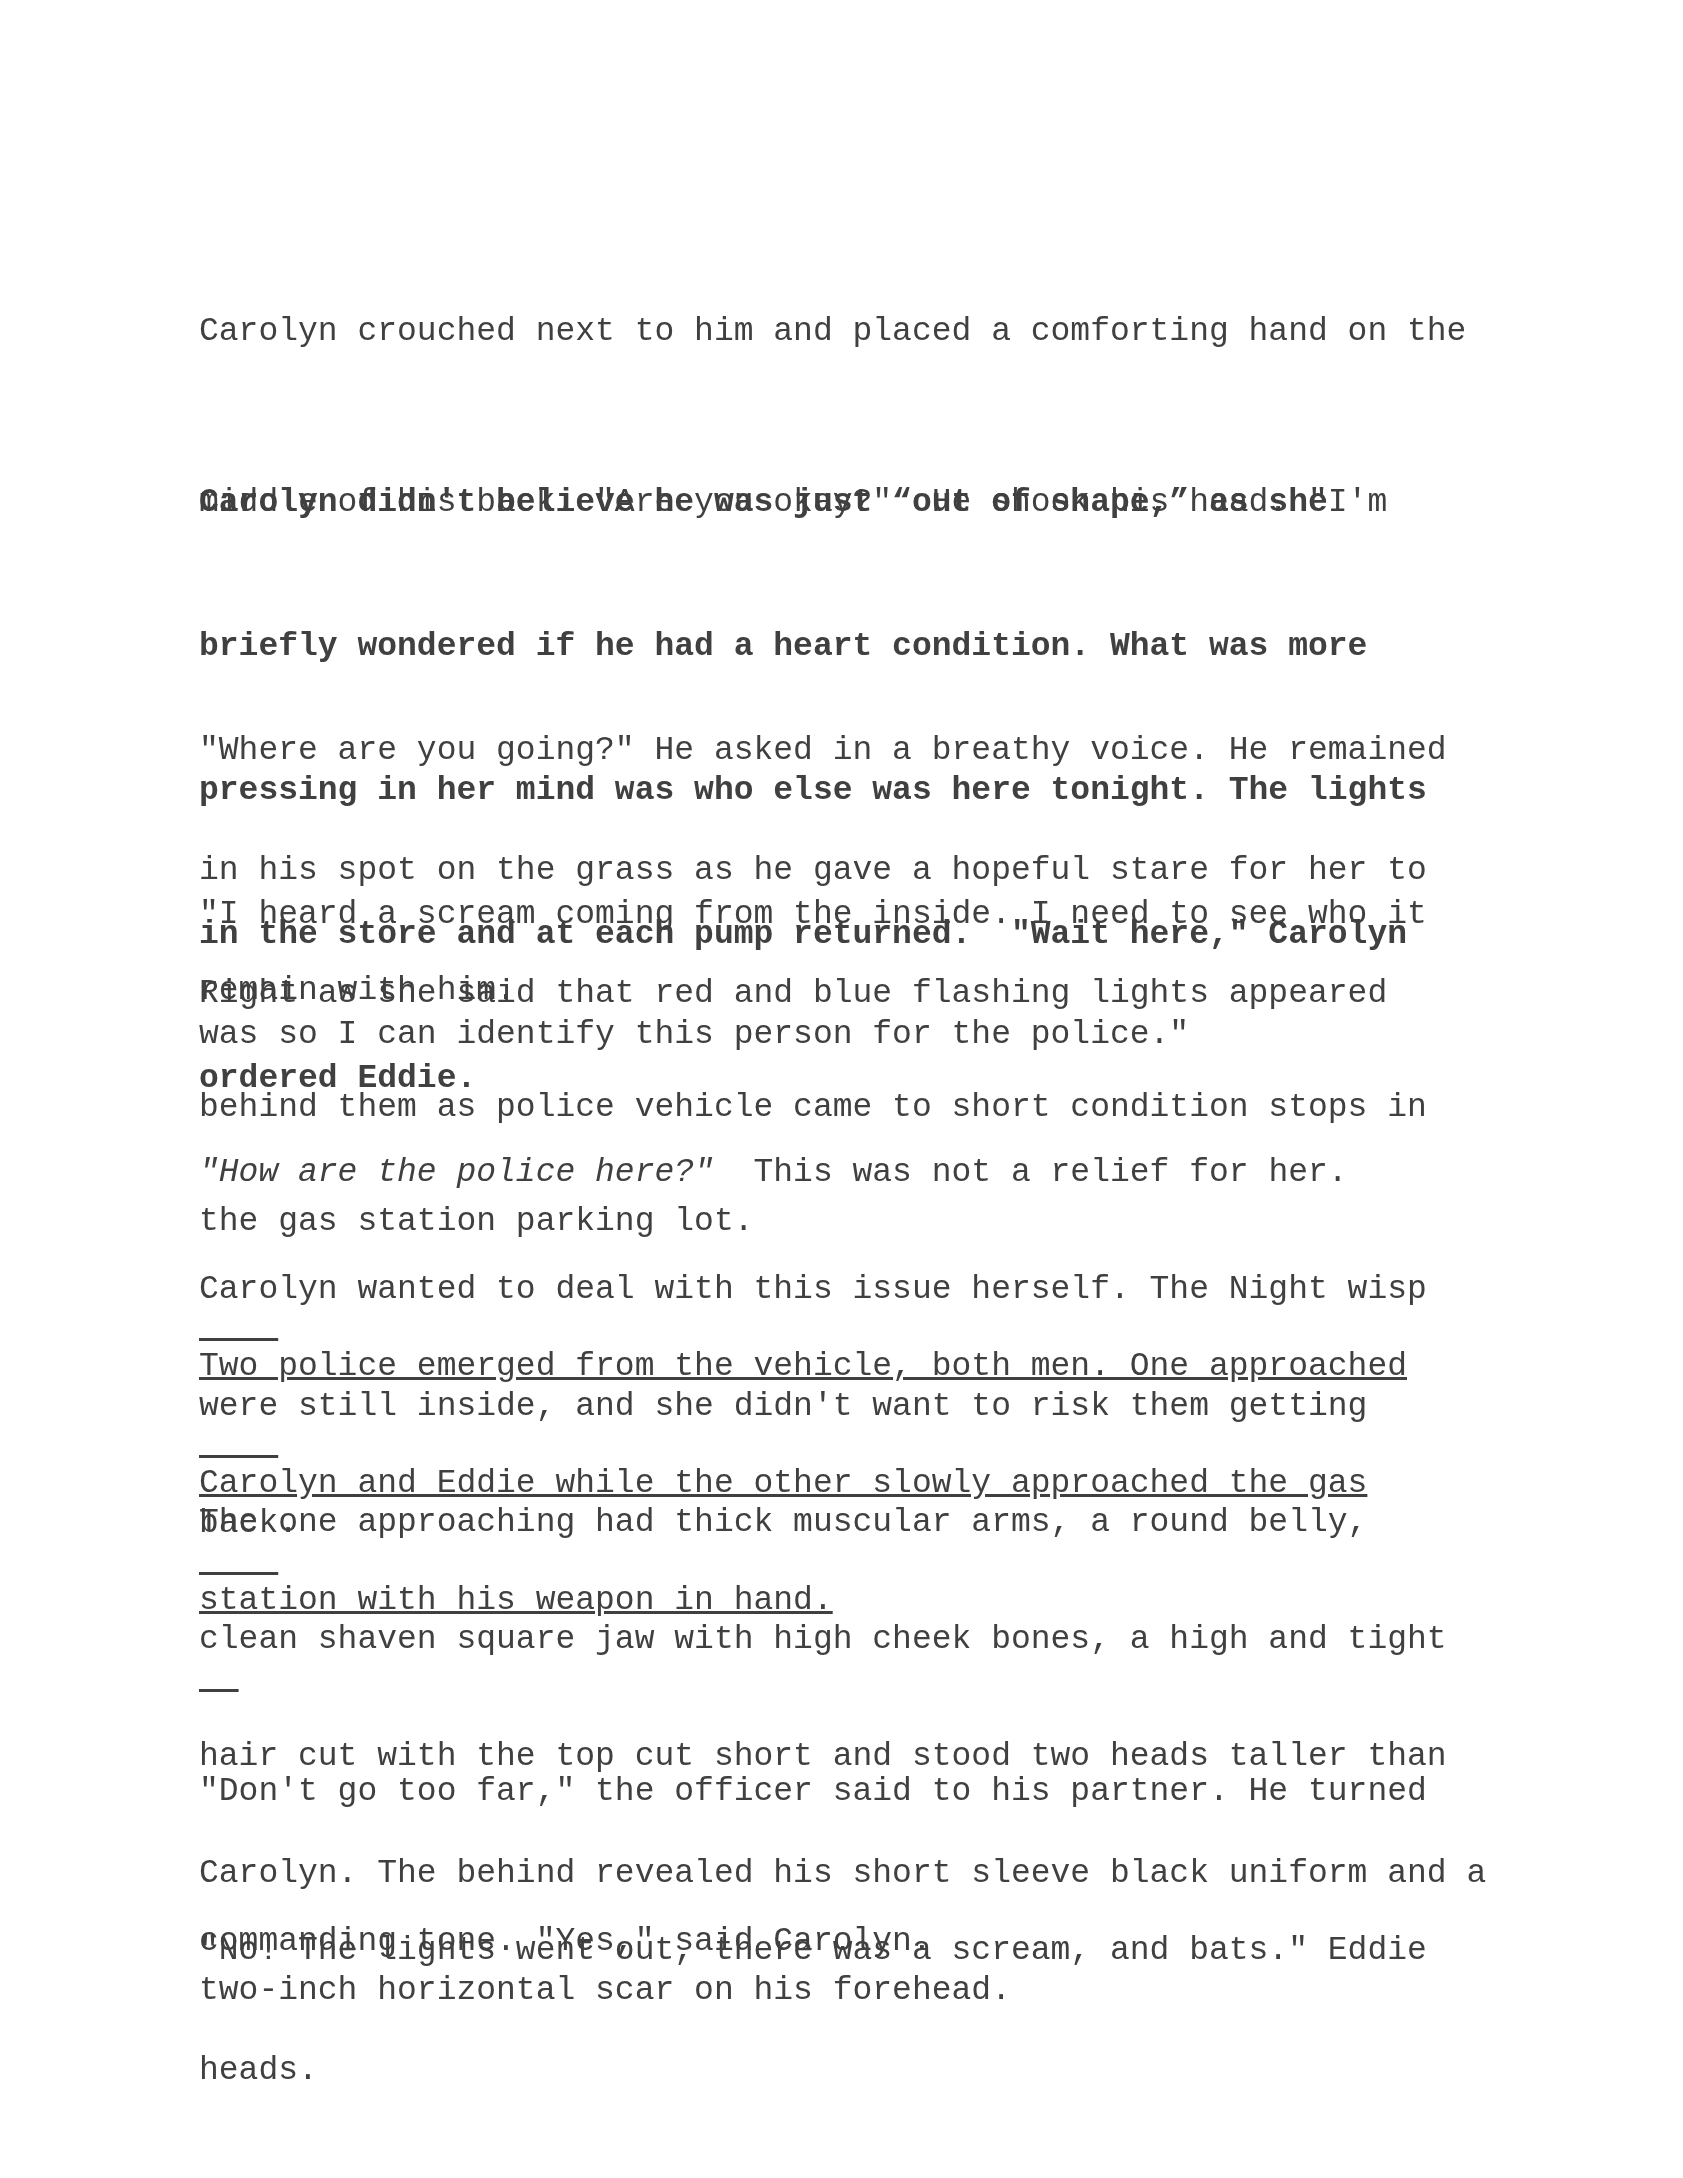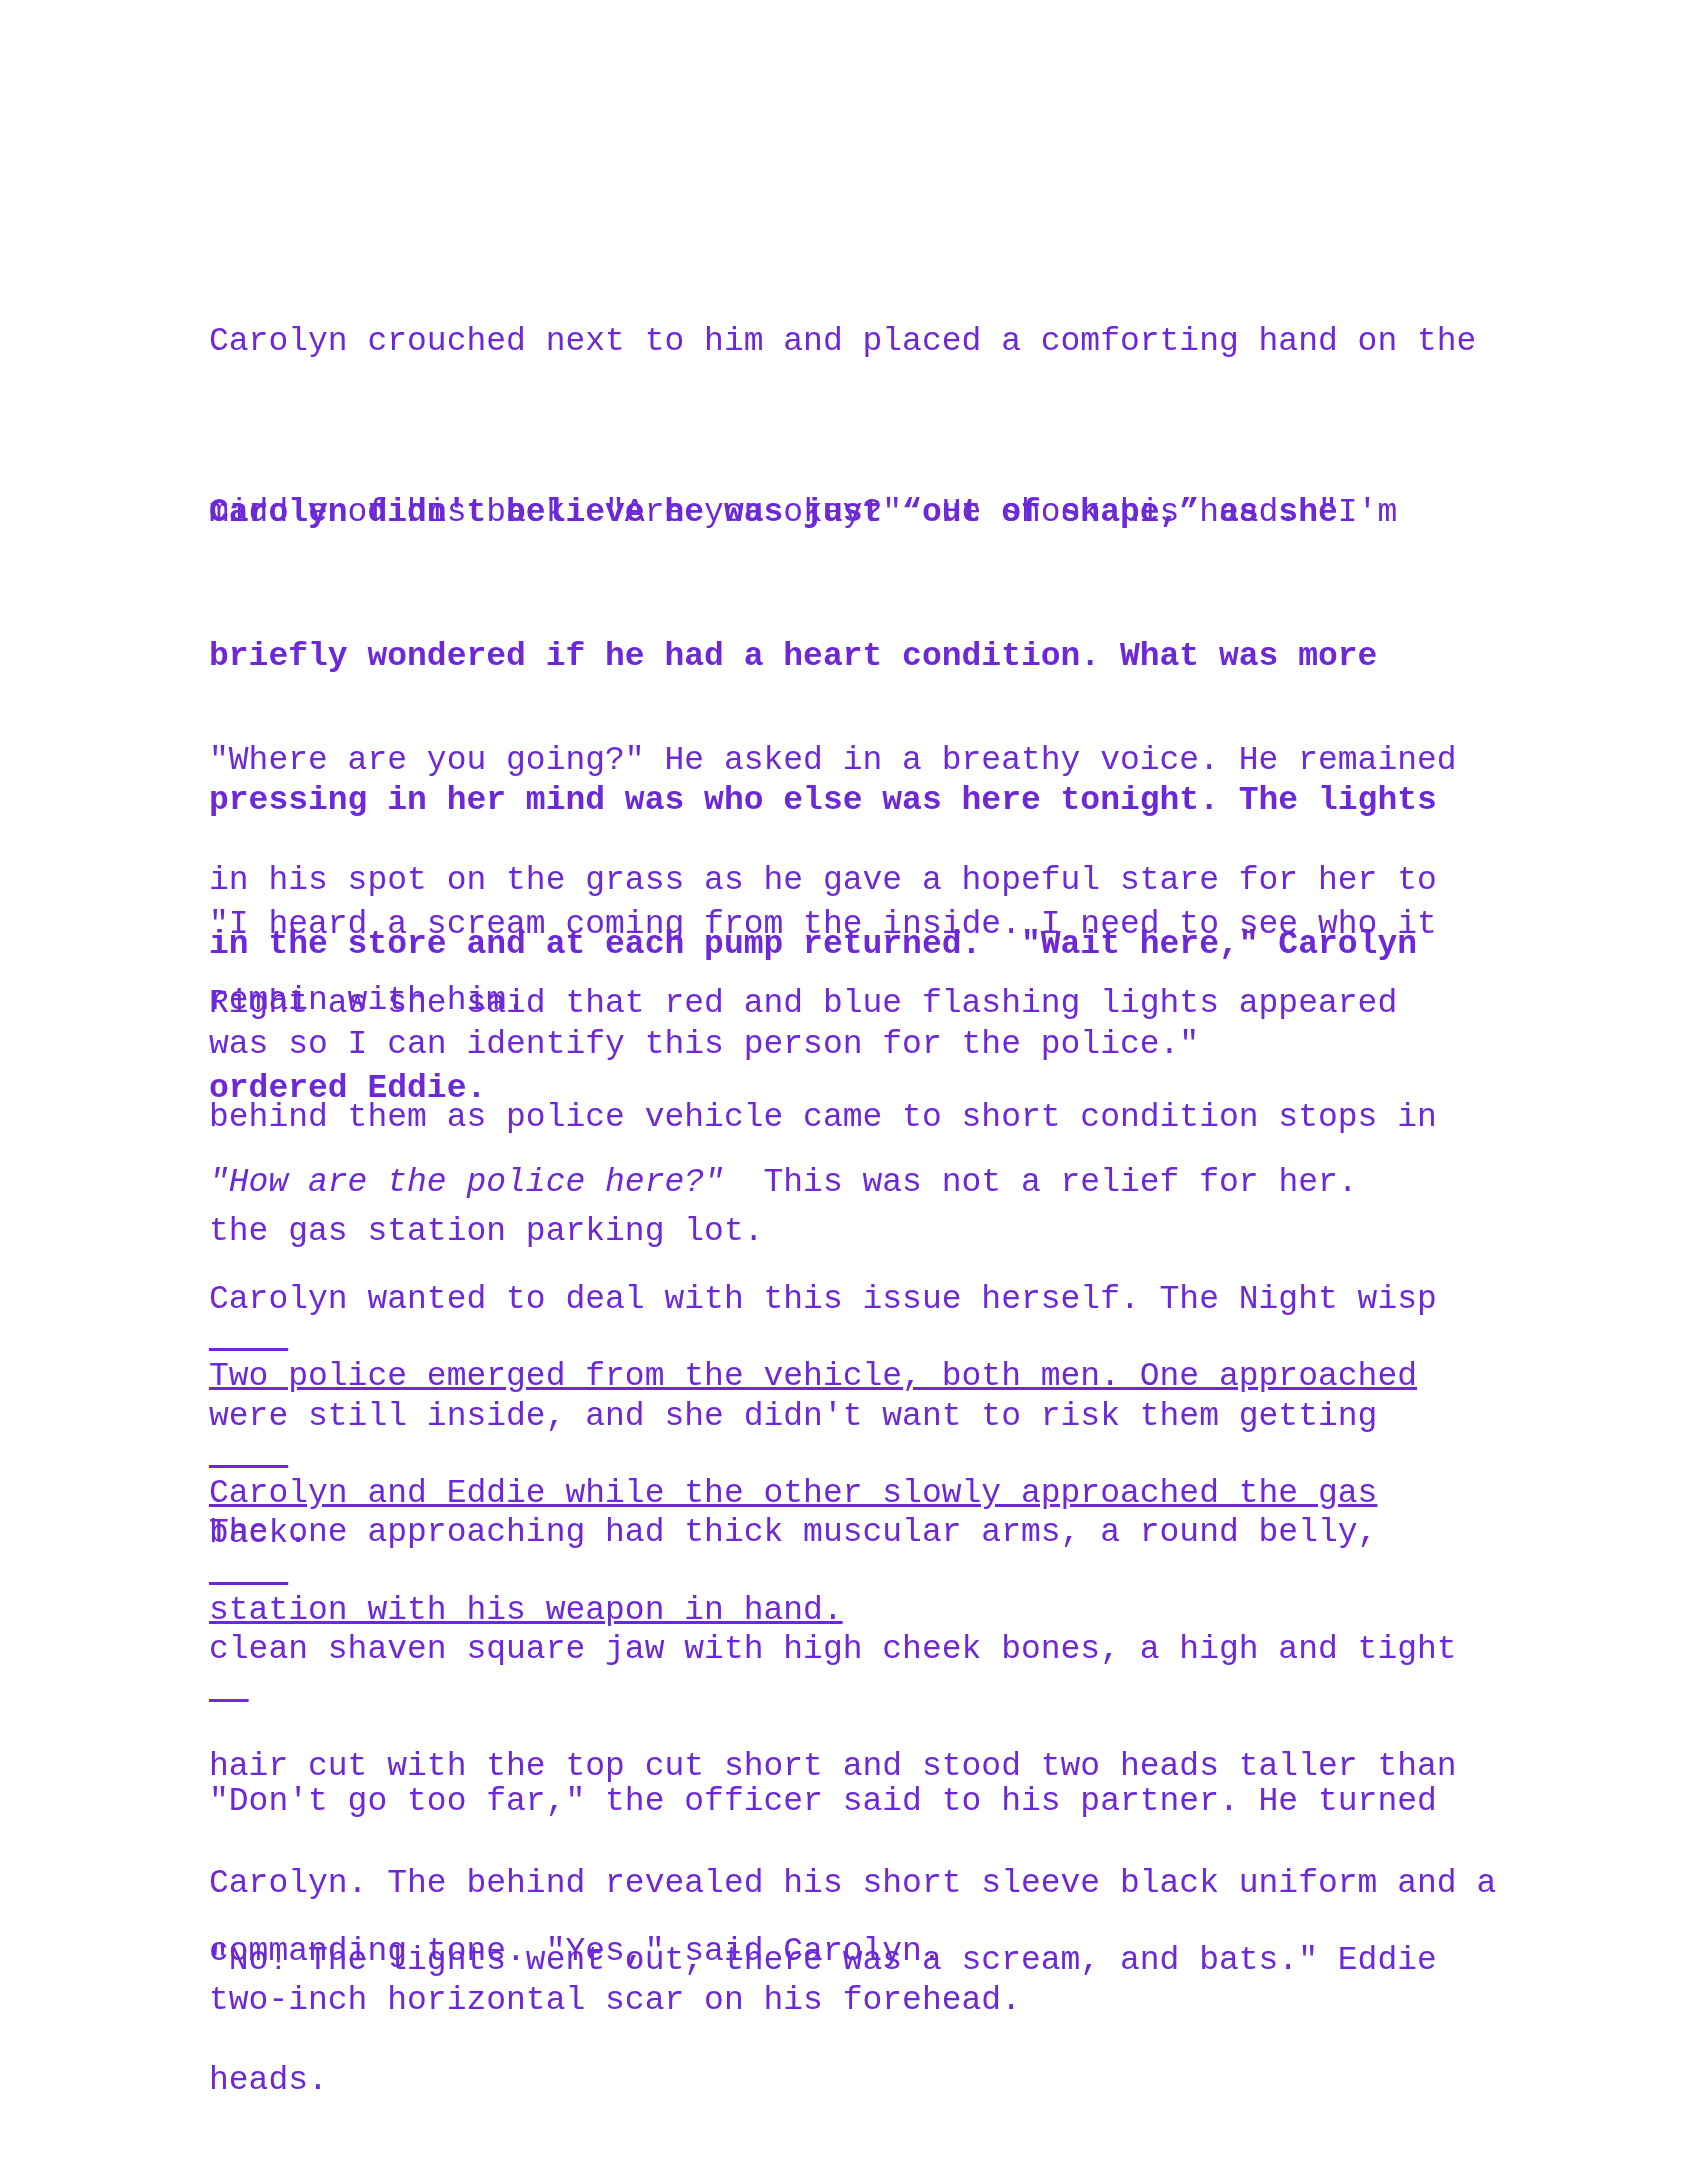--- a/index.html
+++ b/index.html
@@ -10,24 +10,24 @@
     .page {
       position: relative;
       width: 1683px;
       height: 2178px;
       background: #ffffff;
       overflow: hidden;
     }
     .para {
       position: absolute;
       left: 196px;
-      margin: 13px;
+      margin: 3px;
       font-family: "Liberation Mono", "DejaVu Sans Mono", monospace;
       font-size: 33px;
-      color: #6d28d9;
+      color: #404040;
       white-space: pre;
     }
     .line { display: block; }
     .ital { font-style: italic; }
     #p1 { top: 186px; line-height: 57px; }
     #p2 { top: 380px; line-height: 48px; font-weight: bold; }
     #p3 { top: 648px; line-height: 40px; }
     #p4 { top: 812px; line-height: 40px; }
     #p5 { top: 896px; line-height: 38px; }
     #p6 { top: 1072px; line-height: 39px; }

